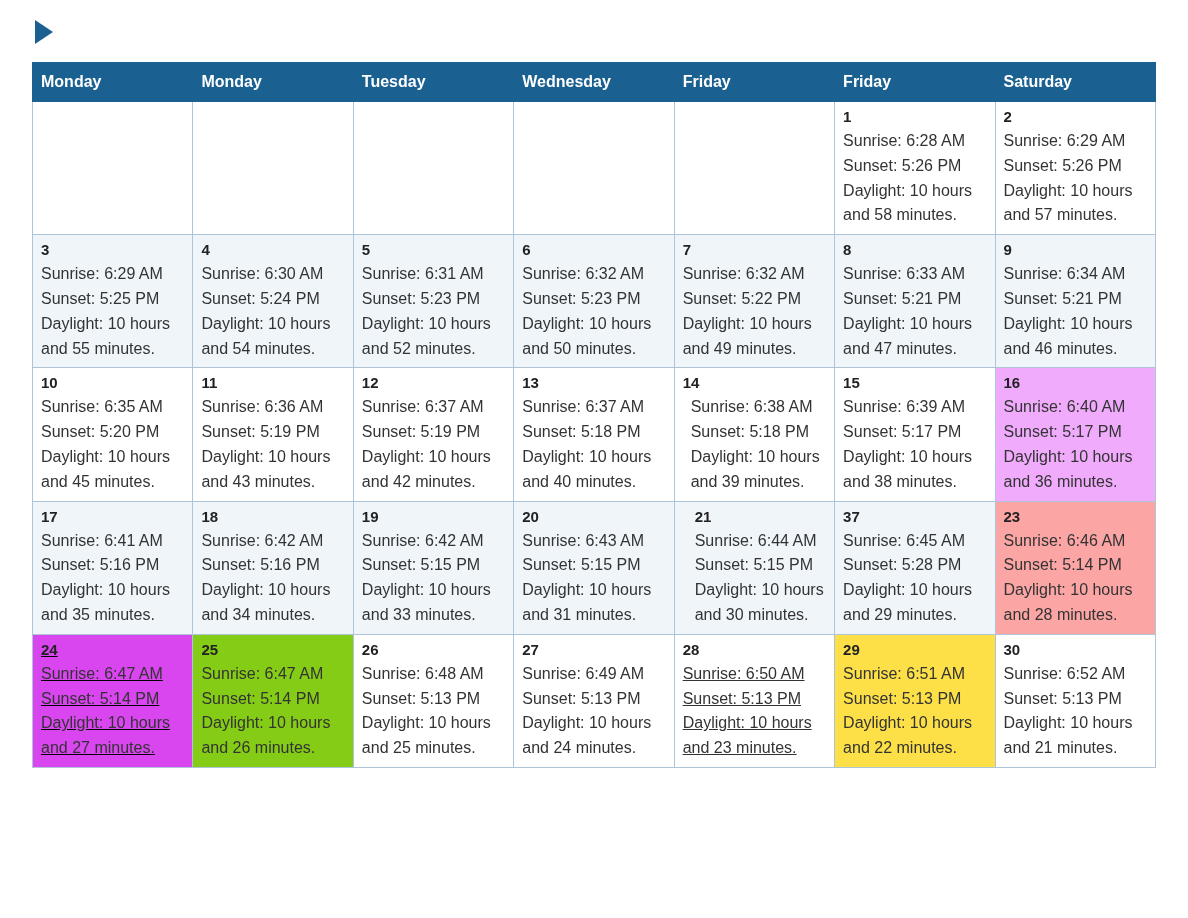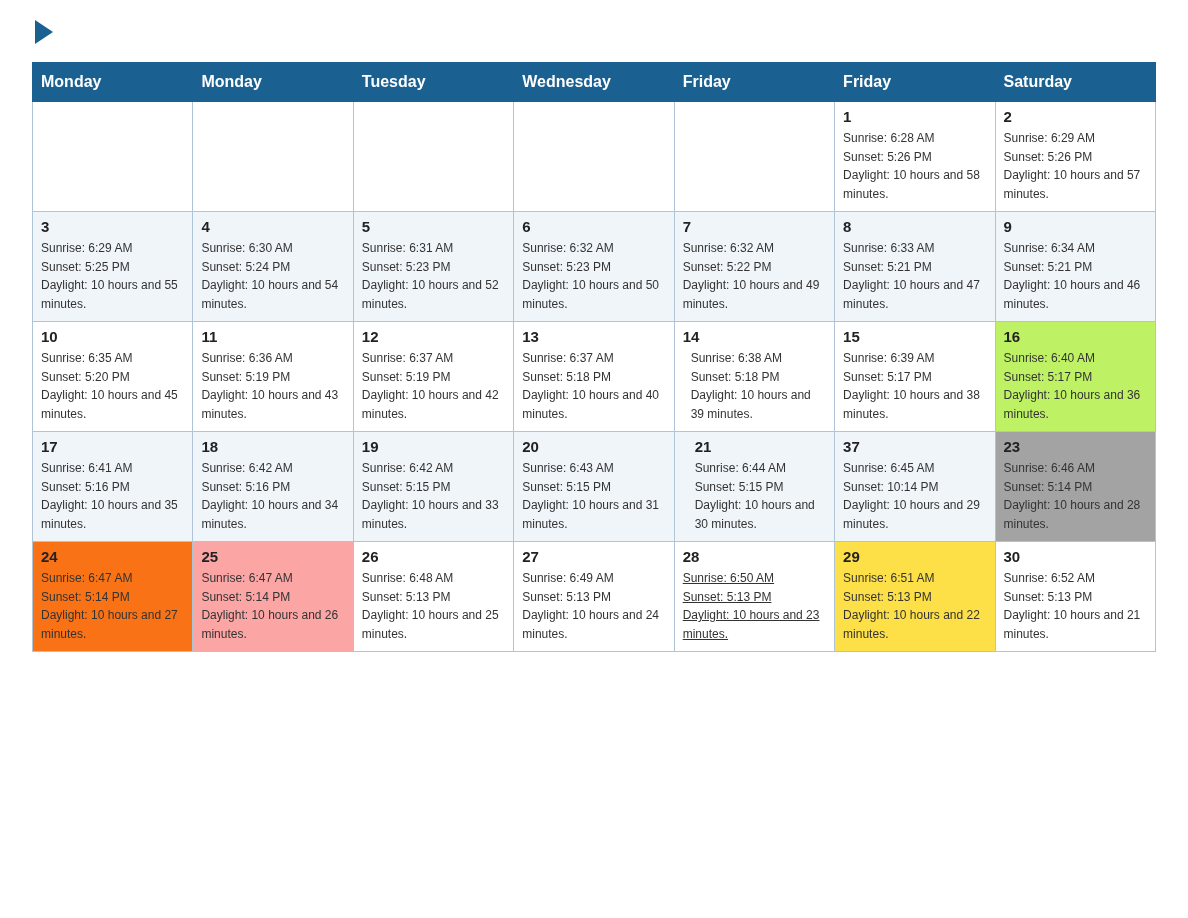--- a/index.html
+++ b/index.html
@@ -77,21 +77,21 @@
     tbody tr:nth-child(even) td {
       background: #fff;
     }
     .day-number {
       font-size: 15px;
       font-weight: bold;
       color: #222;
       margin-bottom: 4px;
     }
     .day-detail {
-      font-size: 12px;
+      font-size: 16px;
       color: #333;
       line-height: 1.55;
     }
     .empty-cell {
       background: #fff !important;
     }
   </style>
 </head>
 <body>
 
@@ -215,21 +215,21 @@
           <div class="day-detail" style="white-space: pre-line; margin-left: 8px;">Sunrise: 6:38 AM
 Sunset: 5:18 PM
 Daylight: 10 hours and 39 minutes.</div>
         </td>
         <td style="background: rgb(255, 255, 255);">
           <div class="day-number">15</div>
           <div class="day-detail" style="white-space: pre-line;">Sunrise: 6:39 AM
 Sunset: 5:17 PM
 Daylight: 10 hours and 38 minutes.</div>
         </td>
-        <td style="background: #bef264; margin-top: 20px;">
+        <td style="background: #f0abfc; margin-top: 20px;">
           <div class="day-number">16</div>
           <div class="day-detail" style="white-space: pre-line;">Sunrise: 6:40 AM
 Sunset: 5:17 PM
 Daylight: 10 hours and 36 minutes.</div>
         </td>
       </tr>
       <tr>
         <td style="background: rgb(240, 245, 250);">
           <div class="day-number">17</div>
           <div class="day-detail" style="white-space: pre-line;">Sunrise: 6:41 AM
@@ -256,38 +256,38 @@
         </td>
         <td style="background: rgb(240, 245, 250); padding-left: 20px;">
           <div class="day-number">21</div>
           <div class="day-detail" style="white-space: pre-line;">Sunrise: 6:44 AM
 Sunset: 5:15 PM
 Daylight: 10 hours and 30 minutes.</div>
         </td>
         <td style="background: rgb(240, 245, 250);">
           <div class="day-number">37</div>
           <div class="day-detail" style="white-space: pre-line;">Sunrise: 6:45 AM
-Sunset: 10:14 PM
+Sunset: 5:28 PM
 Daylight: 10 hours and 29 minutes.</div>
         </td>
-        <td style="background: #a3a3a3; margin-left: 12px;">
+        <td style="background: #fca5a5; margin-left: 12px;">
           <div class="day-number">23</div>
           <div class="day-detail" style="white-space: pre-line;">Sunrise: 6:46 AM
 Sunset: 5:14 PM
 Daylight: 10 hours and 28 minutes.</div>
         </td>
       </tr>
       <tr>
-        <td style="background: #f97316;">
+        <td style="background: #d946ef; text-decoration: underline;">
           <div class="day-number">24</div>
           <div class="day-detail" style="white-space: pre-line;">Sunrise: 6:47 AM
 Sunset: 5:14 PM
 Daylight: 10 hours and 27 minutes.</div>
         </td>
-        <td style="background: #fca5a5;">
+        <td style="background: #84cc16;">
           <div class="day-number">25</div>
           <div class="day-detail" style="white-space: pre-line;">Sunrise: 6:47 AM
 Sunset: 5:14 PM
 Daylight: 10 hours and 26 minutes.</div>
         </td>
         <td style="background: rgb(255, 255, 255);">
           <div class="day-number">26</div>
           <div class="day-detail" style="white-space: pre-line;">Sunrise: 6:48 AM
 Sunset: 5:13 PM
 Daylight: 10 hours and 25 minutes.</div>

